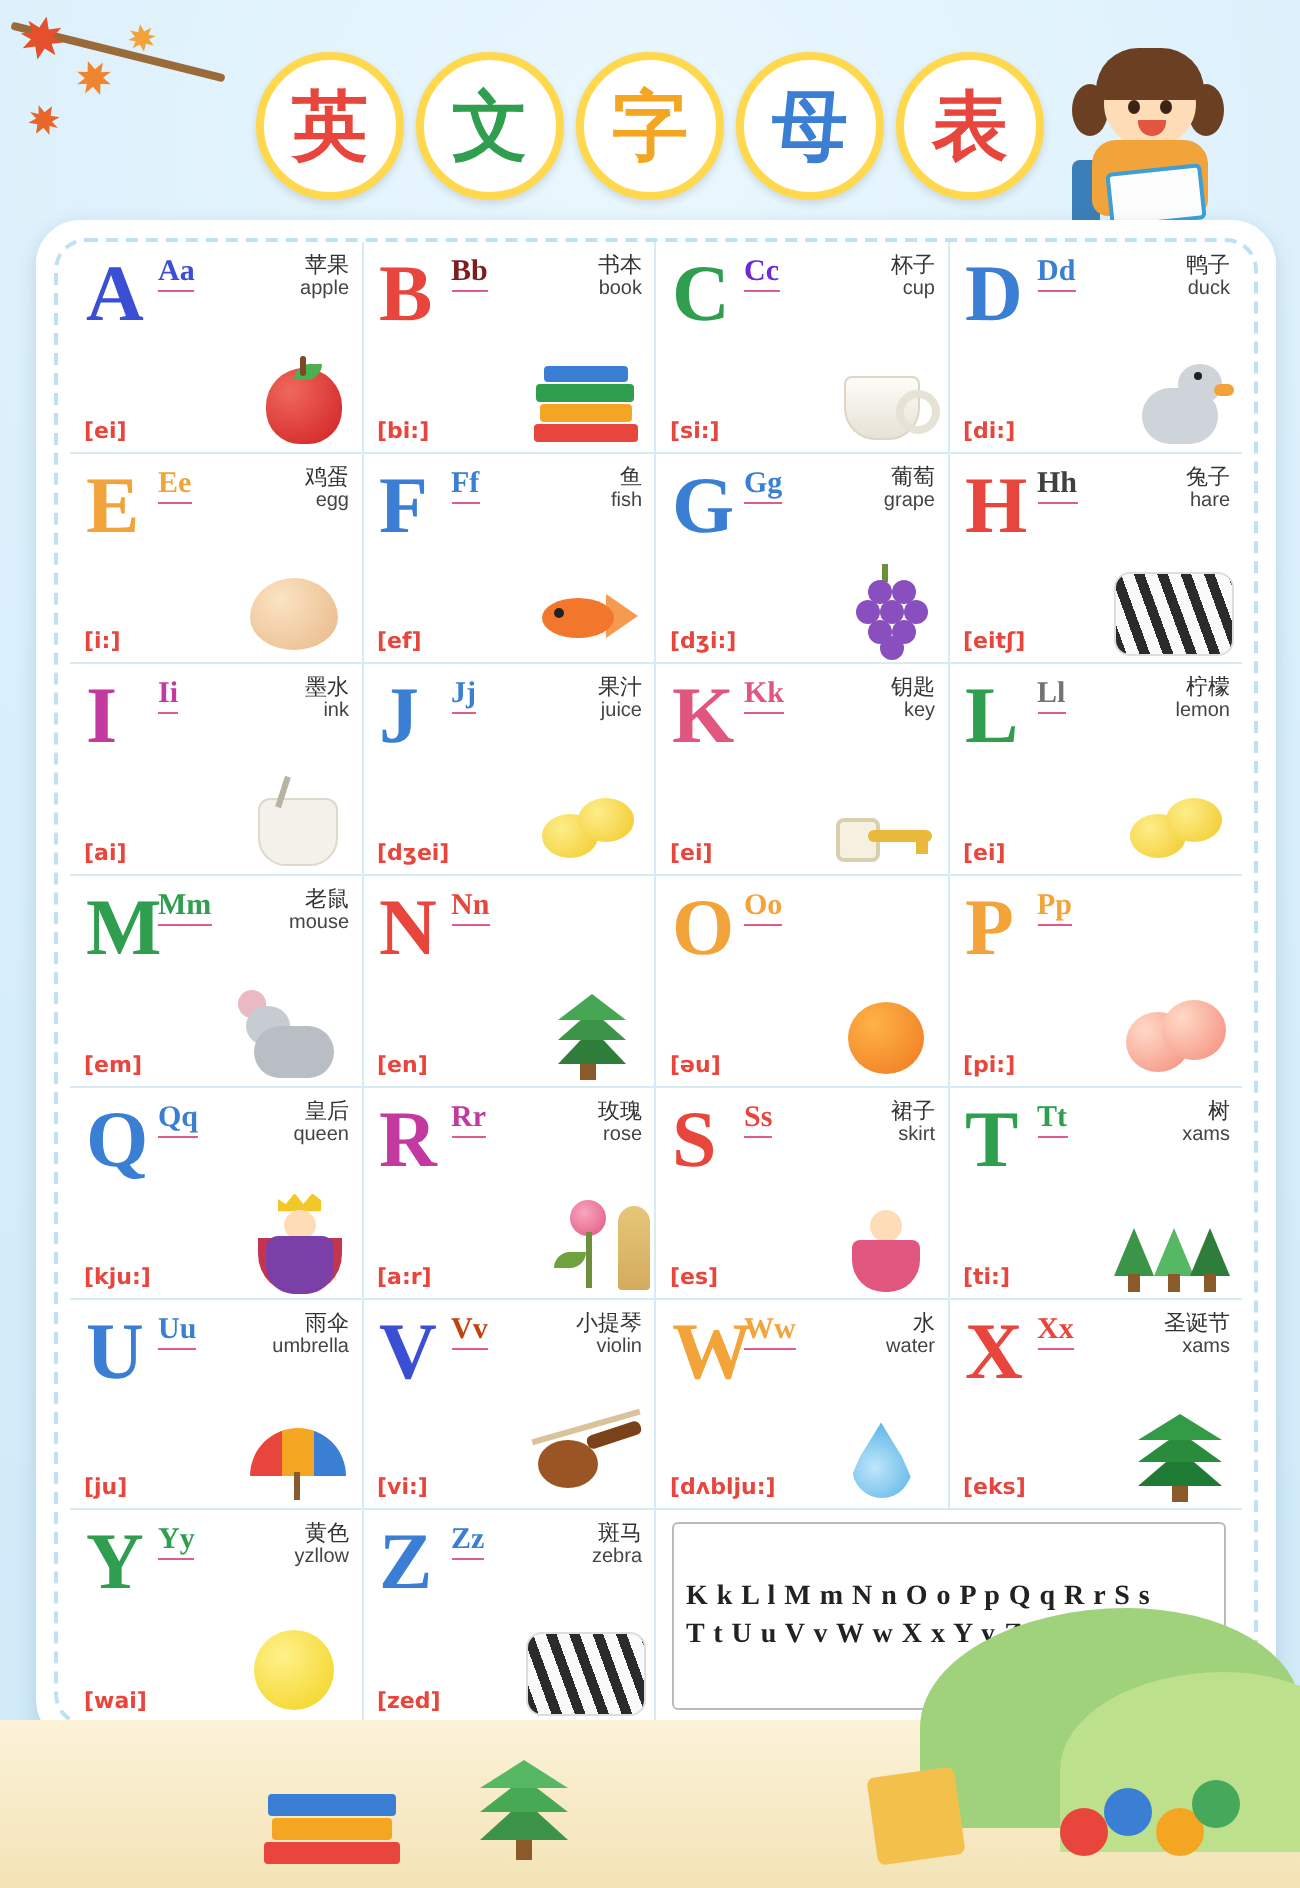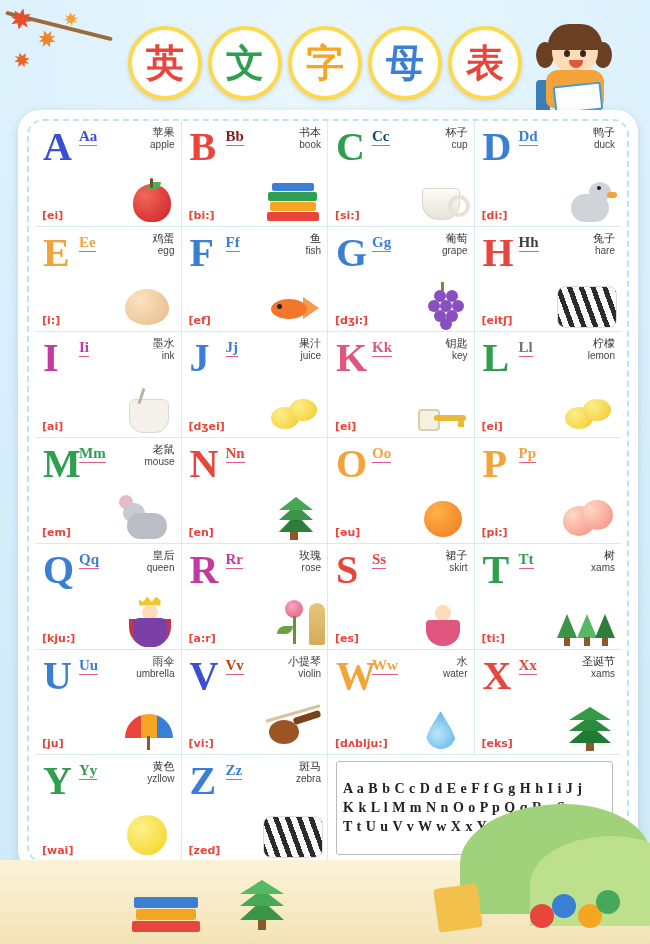--- a/index.html
+++ b/index.html
@@ -325,21 +325,21 @@
           <span class="ipa">[bi:]</span>
           <div class="books">
             <i></i>
             <i></i>
             <i></i>
             <i></i>
           </div>
         </div>
         <div class="cell">
           <span class="big" style="color:#2f9e4f">C</span>
-          <span class="small" style="color:#0c4a6e">Cc</span>
+          <span class="small" style="color:#6d28d9">Cc</span>
           <span class="cn">杯子</span>
           <span class="en">cup</span>
           <span class="ipa">[si:]</span>
           <div class="cup"></div>
         </div>
         <div class="cell">
           <span class="big" style="color:#3b7fd4">D</span>
           <span class="small" style="color:#3b7fd4">Dd</span>
           <span class="cn">鸭子</span>
           <span class="en">duck</span>
@@ -596,21 +596,20 @@
         <div class="cell last-row">
           <span class="big" style="color:#3b7fd4">Z</span>
           <span class="small" style="color:#3b7fd4">Zz</span>
           <span class="cn">斑马</span>
           <span class="en">zebra</span>
           <span class="ipa">[zed]</span>
           <div class="zebra"></div>
         </div>
         <div class="cell alpha-cell last-row">
           <div class="alpha-box">
-            <div>A a B b C c D d E e F f G g H h I i J j</div>
             <div>K k L l M m N n O o P p Q q R r S s</div>
             <div>T t U u V v W w X x Y y Z z</div>
           </div>
         </div>
       </div>
   </div>
 
 
   <div class="ground">
     <div class="hill"></div>

